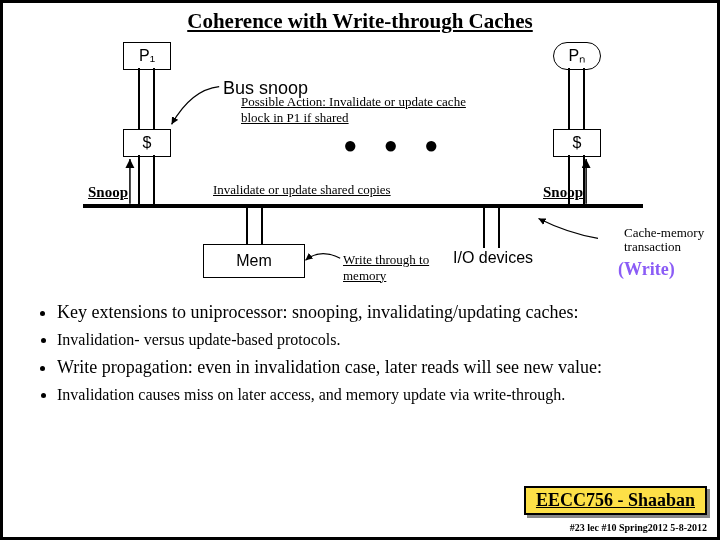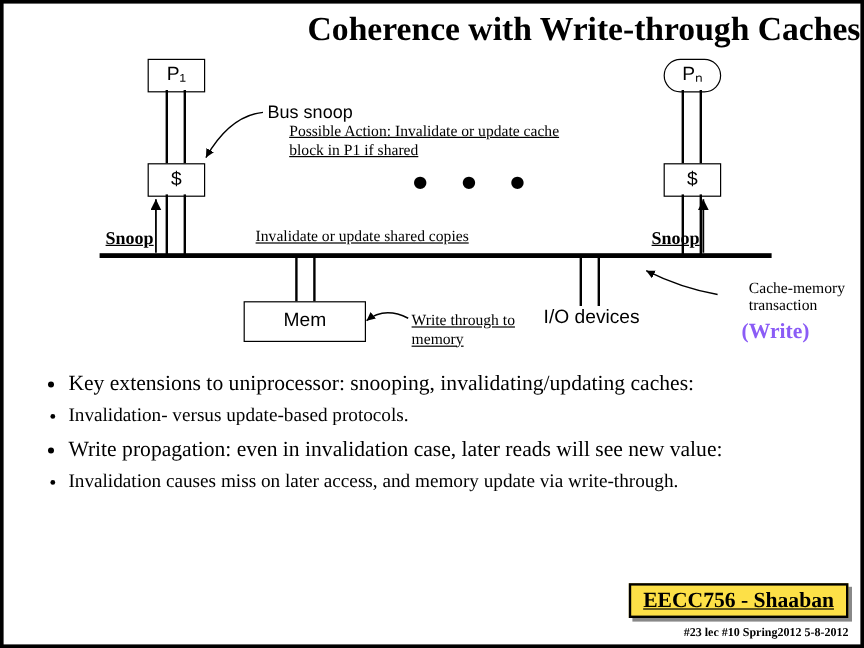--- a/index.html
+++ b/index.html
@@ -10,24 +10,25 @@
   }
   .slide {
     position: relative;
     width: 720px;
     height: 540px;
     border: 3px solid #000;
     box-sizing: border-box;
     overflow: hidden;
   }
   .title {
-    text-align: right;
-    font-size: 28px;
+    text-align: center;
+    font-size: 21px;
     font-weight: bold;
     margin-top: 6px;
+    text-decoration: underline;
   }
   .diagram {
     position: relative;
     width: 100%;
     height: 260px;
   }
   .box {
     position: absolute;
     border: 1.5px solid #000;
     text-align: center;
@@ -53,21 +54,21 @@
     left: 80px;
     width: 560px;
     height: 4px;
     background: #000;
   }
   .bus-snoop-label {
     position: absolute;
     left: 220px;
     top: 44px;
     font-family: Arial, Helvetica, sans-serif;
-    font-size: 15px;
+    font-size: 18px;
   }
   .annot {
     position: absolute;
     font-size: 13px;
     font-weight: normal;
     line-height: 1.2;
   }
   .possible-action { left: 238px; top: 60px; width: 250px; text-decoration: underline; }
   .invalidate-shared { left: 210px; top: 148px; width: 230px; text-decoration: underline; }
   .write-through { left: 340px; top: 218px; width: 110px; text-decoration: underline; }

